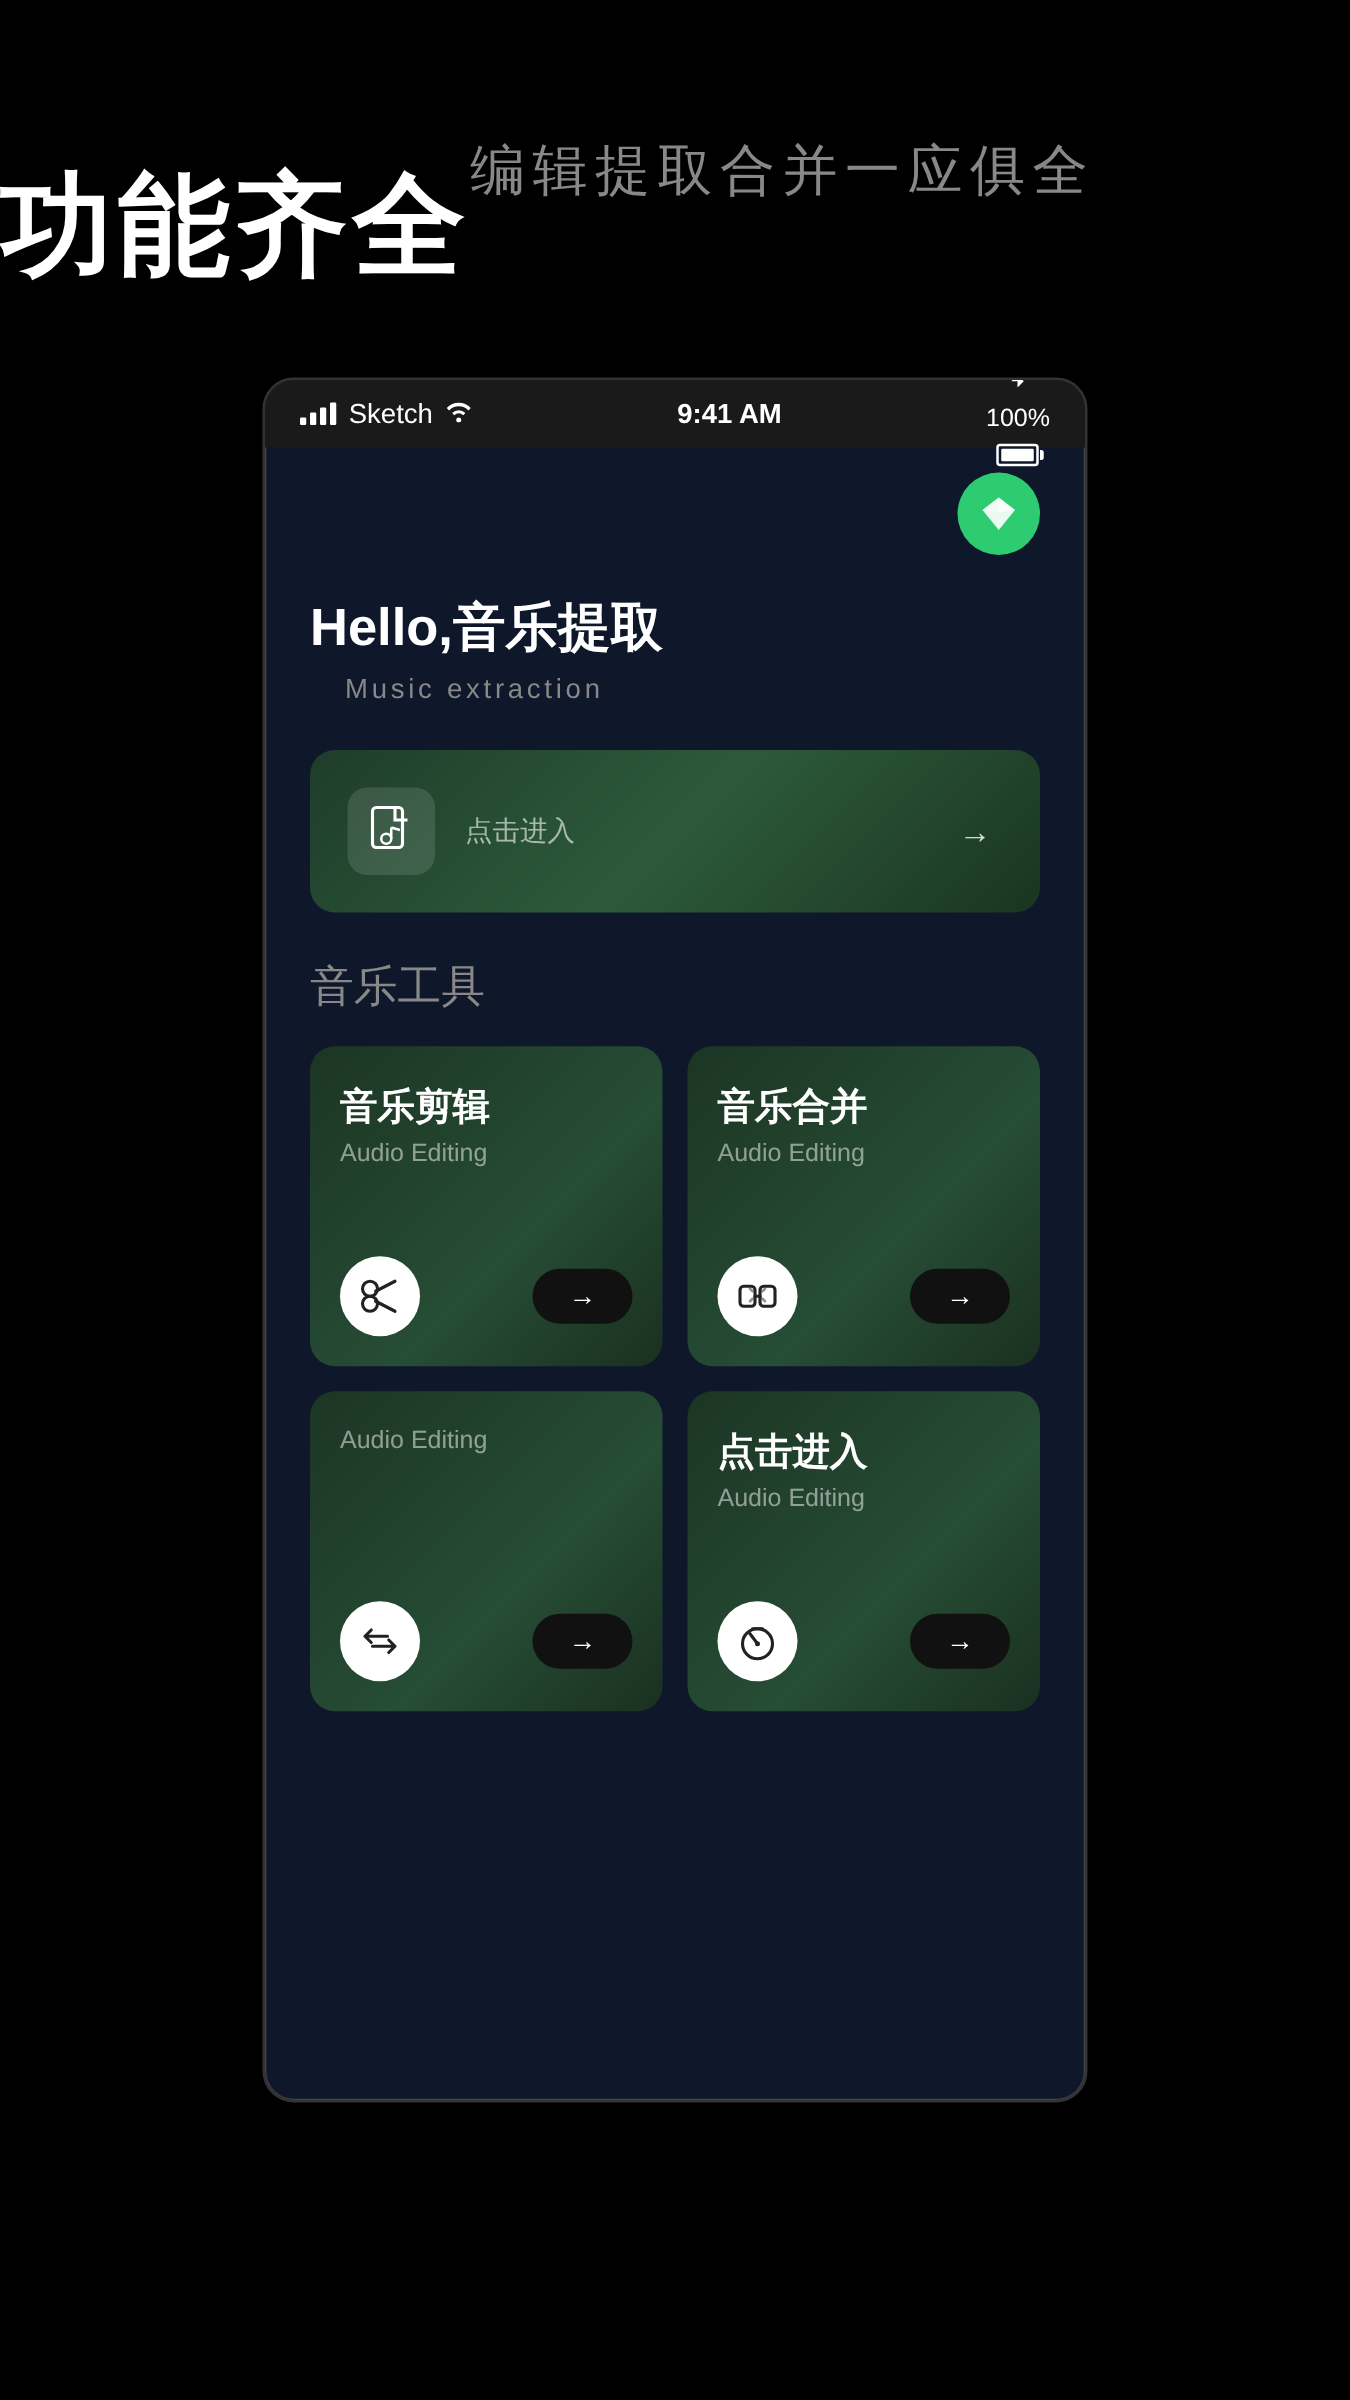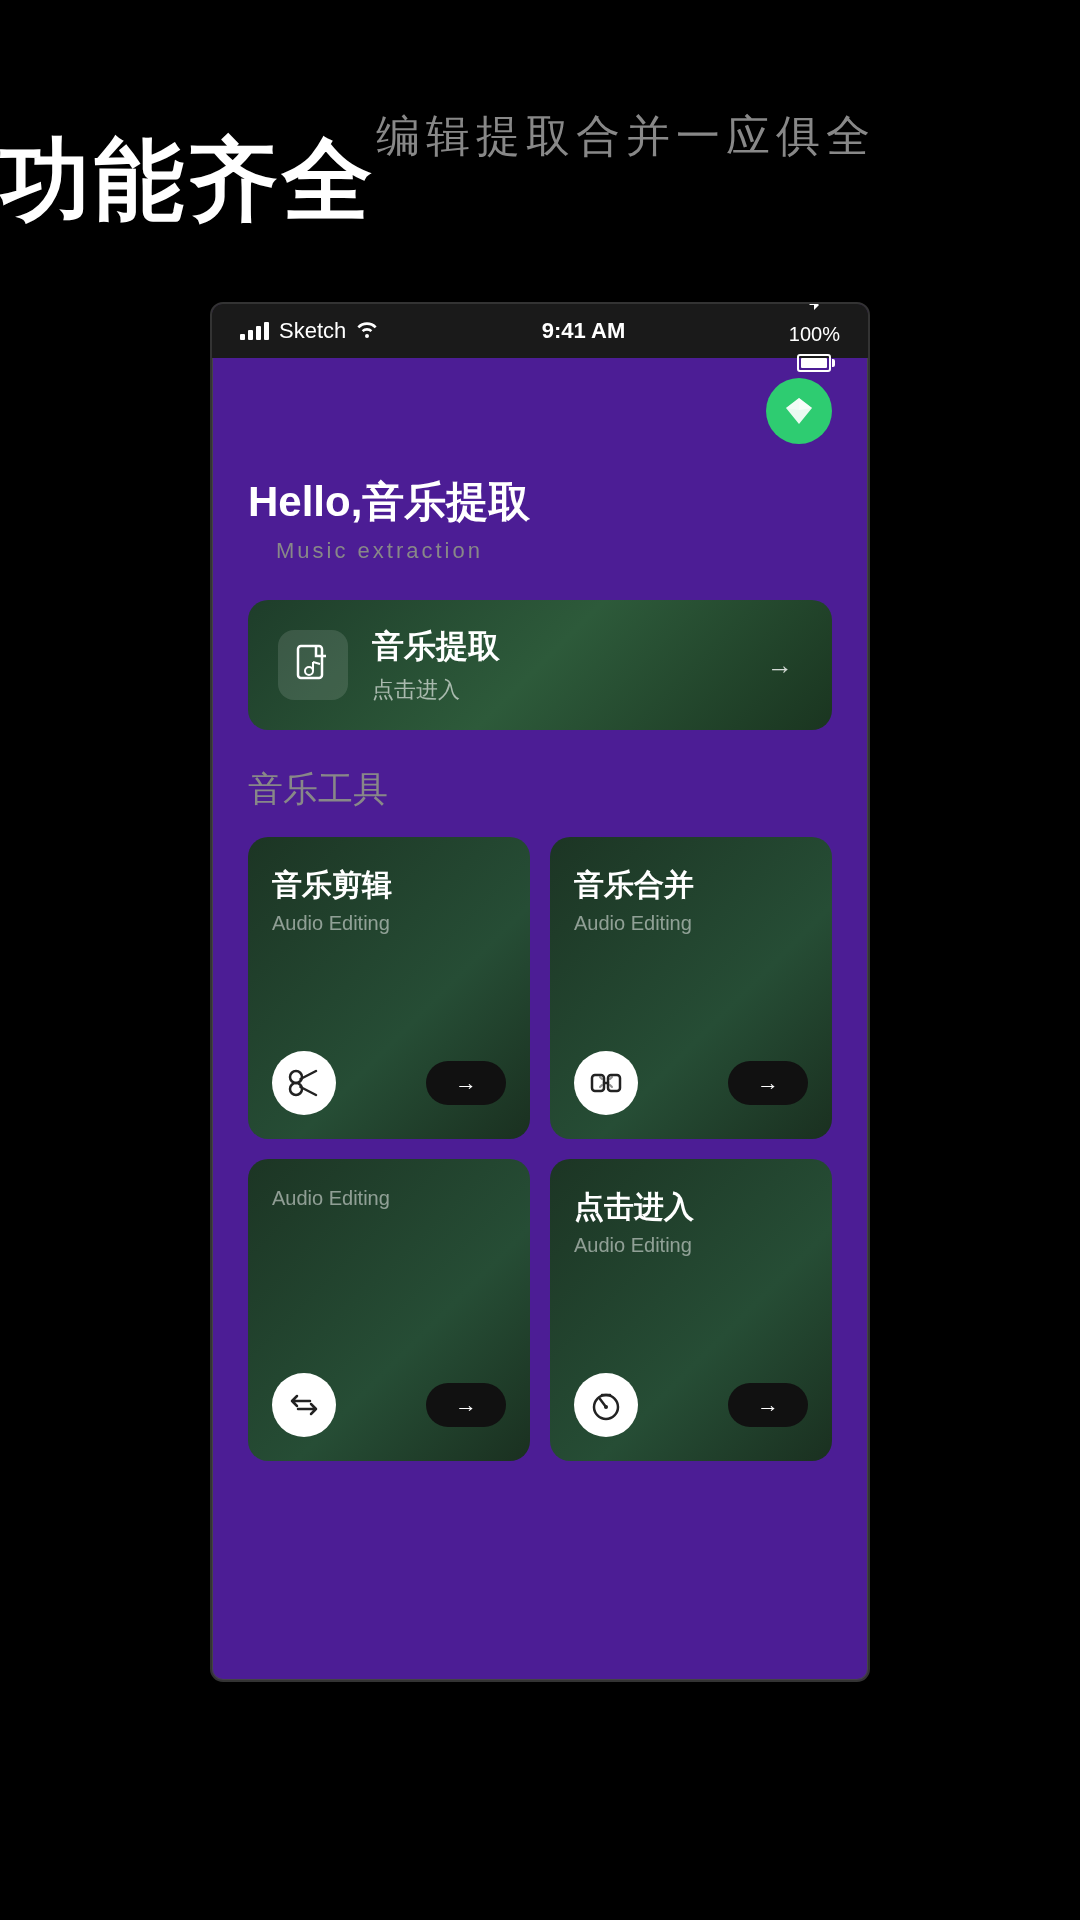--- a/index.html
+++ b/index.html
@@ -27,22 +27,22 @@
       margin-top: 30px;
       font-size: 44px;
       color: #888;
       letter-spacing: 6px;
     }
 
     .phone-frame {
       margin-top: 60px;
       width: 660px;
       height: 1380px;
-      background: #4c1d95;
-      border-radius: 13px;
+      background: #0f172a;
+      border-radius: 25px;
       border: 2px solid #333;
       overflow: hidden;
       position: relative;
       box-shadow: 0 0 0 1px #444 inset;
     }
 
     
     .status-bar {
       height: 54px;
       background: #1a1a1a;
@@ -228,21 +228,21 @@
       gap: 20px;
     }
 
     .tool-card {
       background: linear-gradient(135deg, #1c3524 0%, #264d35 60%, #1a3020 100%);
       border-radius: 20px;
       padding: 28px 24px 24px;
       cursor: pointer;
       position: relative;
       overflow: hidden;
-      height: 302px;
+      height: 256px;
       display: flex;
       flex-direction: column;
       justify-content: space-between;
     }
 
     .tool-card-title {
       font-size: 30px;
       font-weight: 600;
       color: #fff;
       margin-bottom: 6px;
@@ -337,21 +337,20 @@
       <div class="main-card-icon">
         <svg width="42" height="42" viewBox="0 0 42 42" fill="none">
           <rect x="6" y="2" width="24" height="32" rx="3" stroke="white" stroke-width="2.5" fill="none"></rect>
           <path d="M24 2v10h10" stroke="white" stroke-width="2.5" fill="none"></path>
           <circle cx="17" cy="27" r="4" stroke="white" stroke-width="2" fill="none"></circle>
           <line x1="21" y1="27" x2="21" y2="18" stroke="white" stroke-width="2"></line>
           <line x1="21" y1="18" x2="28" y2="20" stroke="white" stroke-width="2"></line>
         </svg>
       </div>
       <div class="main-card-text">
-        <div class="main-card-title">音乐提取</div>
         <div class="main-card-desc">点击进入</div>
       </div>
       <div class="arrow-right">→</div>
     </div>
 
     <div class="section-title">音乐工具</div>
 
     <div class="tools-grid">
 
       <div class="tool-card">

